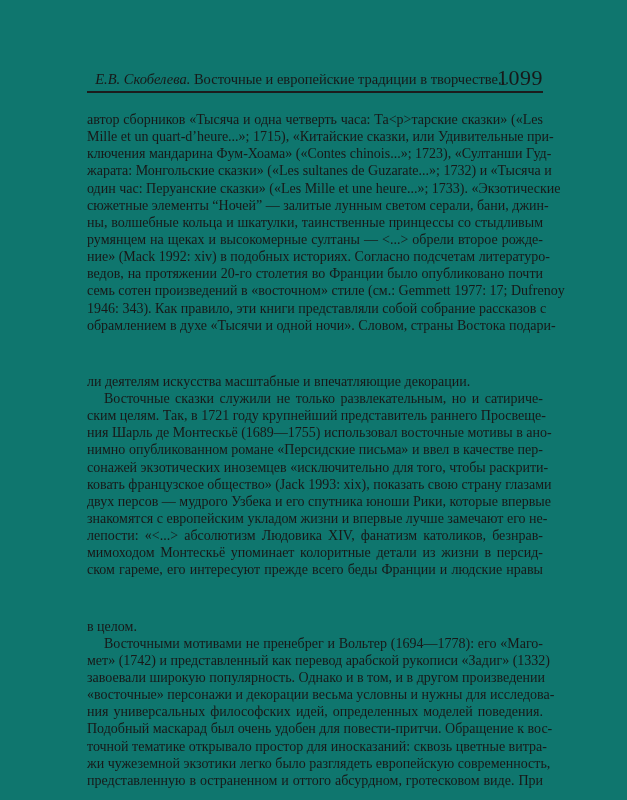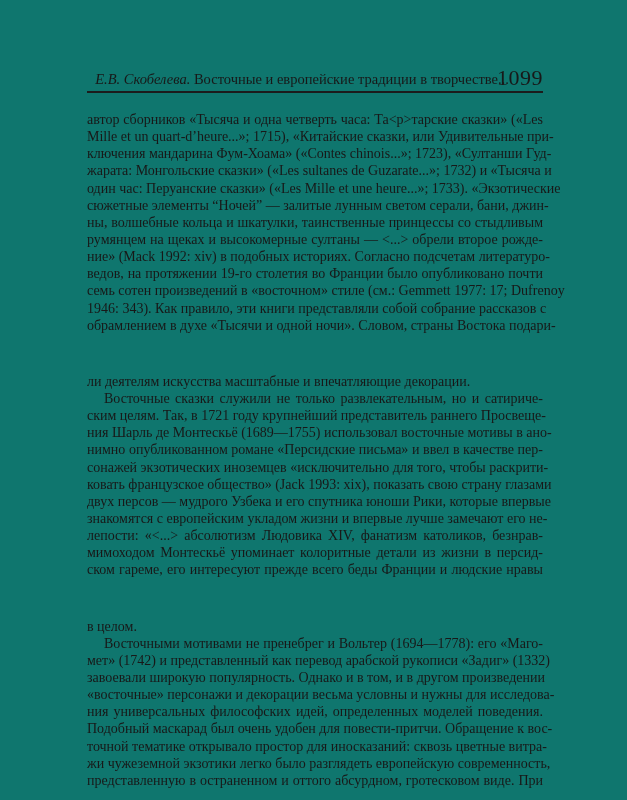--- a/index.html
+++ b/index.html
@@ -80,21 +80,21 @@
   <div class="body-text">
       <div class="line">автор сборников «Тысяча и одна четверть часа: Та&lt;р&gt;тарские сказки» («Les</div>
       <div class="line">Mille et un quart-d’heure...»; 1715), «Китайские сказки, или Удивительные при-</div>
       <div class="line">ключения мандарина Фум-Хоама» («Contes chinois...»; 1723), «Султанши Гуд-</div>
       <div class="line">жарата: Монгольские сказки» («Les sultanes de Guzarate...»; 1732) и «Тысяча и</div>
       <div class="line">один час: Перуанские сказки» («Les Mille et une heure...»; 1733). «Экзотические</div>
       <div class="line">сюжетные элементы “Ночей” — залитые лунным светом серали, бани, джин-</div>
       <div class="line">ны, волшебные кольца и шкатулки, таинственные принцессы со стыдливым</div>
       <div class="line">румянцем на щеках и высокомерные султаны — &lt;...&gt; обрели второе рожде-</div>
       <div class="line">ние» (Mack 1992: xiv) в подобных историях. Согласно подсчетам литературо-</div>
-      <div class="line">ведов, на протяжении 19-го столетия во Франции было опубликовано почти</div>
+      <div class="line">ведов, на протяжении 20-го столетия во Франции было опубликовано почти</div>
       <div class="line">семь сотен произведений в «восточном» стиле (см.: Gemmett 1977: 17; Dufrenoy</div>
       <div class="line">1946: 343). Как правило, эти книги представляли собой собрание рассказов с</div>
       <div class="line">обрамлением в духе «Тысячи и одной ночи». Словом, страны Востока подари-</div>
       <div class="line lastline">ли деятелям искусства масштабные и впечатляющие декорации.</div>
       <div class="line indent">Восточные сказки служили не только развлекательным, но и сатириче-</div>
       <div class="line">ским целям. Так, в 1721 году крупнейший представитель раннего Просвеще-</div>
       <div class="line">ния Шарль де Монтескьё (1689—1755) использовал восточные мотивы в ано-</div>
       <div class="line">нимно опубликованном романе «Персидские письма» и ввел в качестве пер-</div>
       <div class="line">сонажей экзотических иноземцев «исключительно для того, чтобы раскрити-</div>
       <div class="line">ковать французское общество» (Jack 1993: xix), показать свою страну глазами</div>

